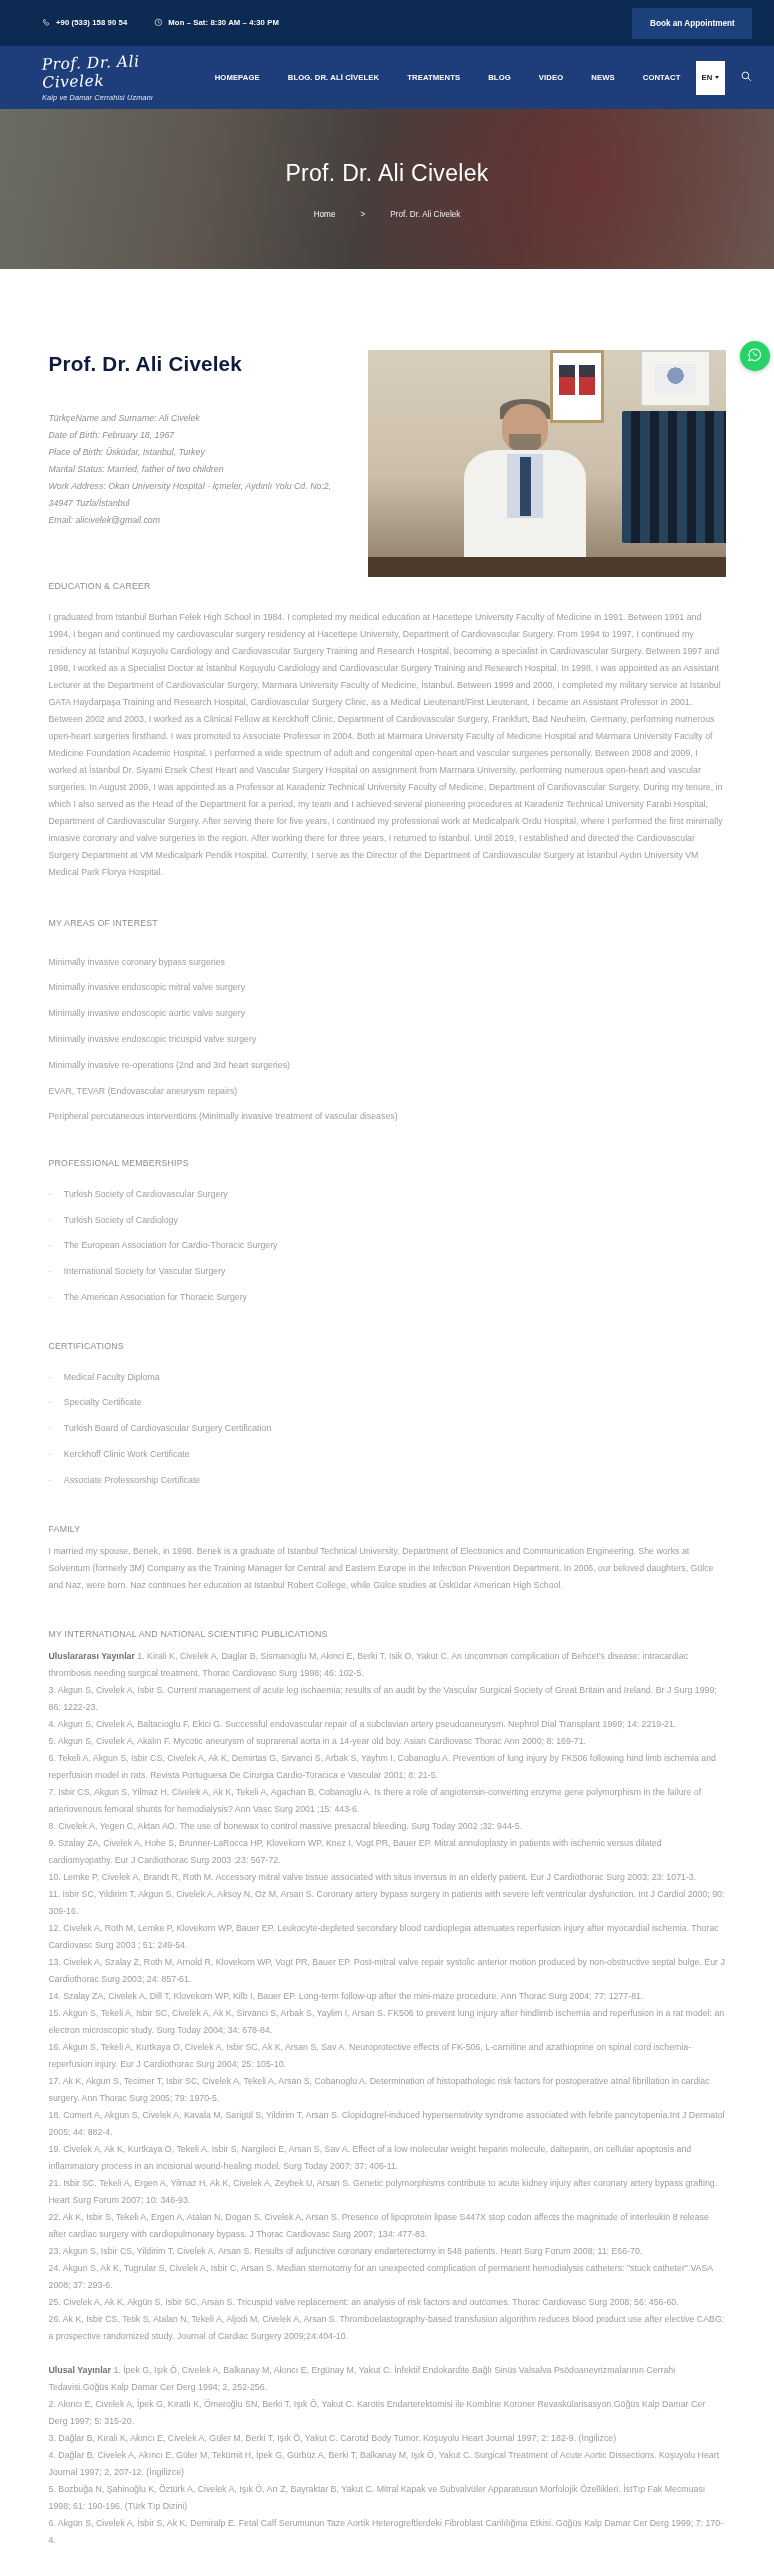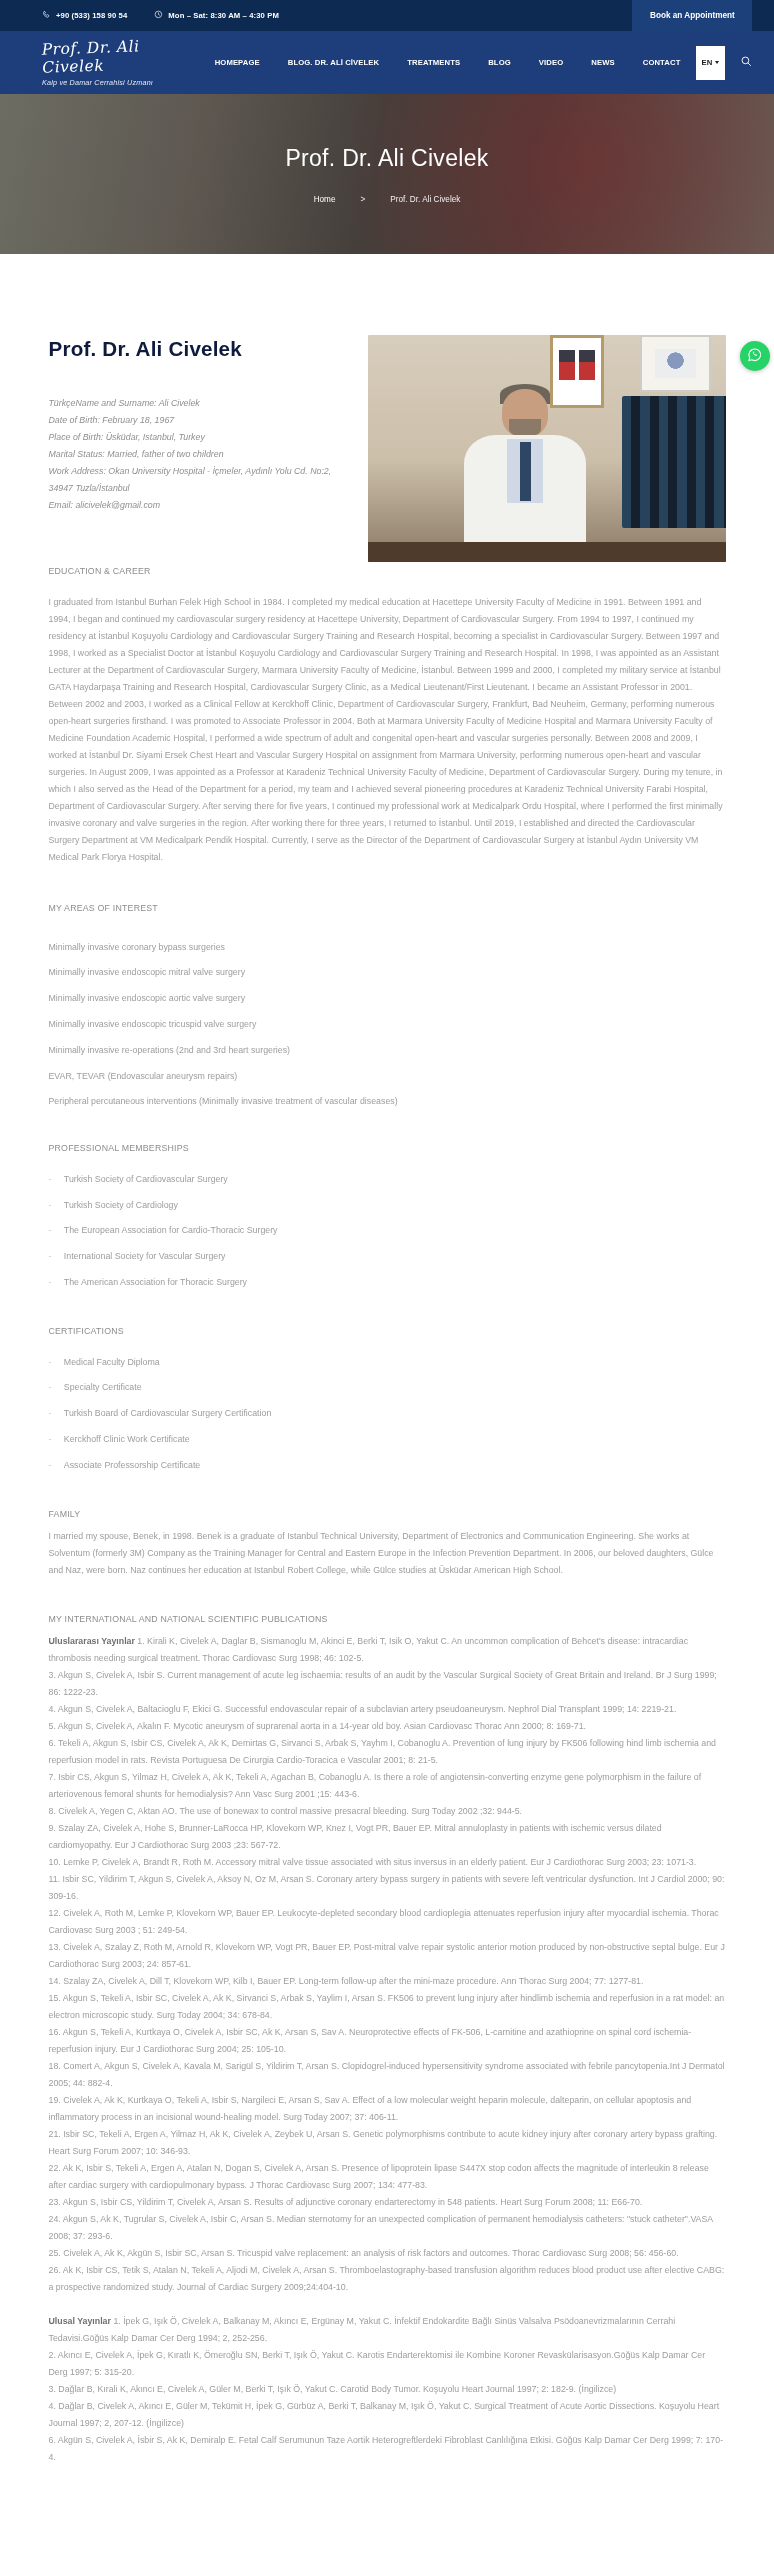--- a/index.html
+++ b/index.html
@@ -1,20 +1,20 @@
 <!DOCTYPE html>
 <html style="font-size:8.2px"><head>
 <meta charset="utf-8">
 <style>
   * { margin:0; padding:0; box-sizing:border-box; }
   html { background:#fff; }
   body { width:774px; font-family:"Liberation Sans", sans-serif; background:#fff; position:relative; }
 
   
-  .topbar { height:31px; background:#0d2a52; display:flex; align-items:center; padding:0 21.6px 0 42px; color:#fff; }
+  .topbar { height:46px; background:#0d2a52; display:flex; align-items:center; padding:0 21.6px 0 42px; color:#fff; }
   .topbar-left { display:flex; align-items:center; gap:27px; flex:1; }
   .tb-item { display:flex; align-items:center; gap:5.2px; font-size:7.7px; font-weight:700; letter-spacing:0.1px; }
   .book-btn { height:31px; min-width:120px; background:#1c4079; color:#fff; display:flex; align-items:center; justify-content:center; font-size:8.2px; font-weight:700; cursor:pointer; padding:0 13.4px; }
 
   
   .mainheader { height:63px; background:#1d3e7a; display:flex; align-items:center; padding:0 21.6px 0 42px; gap:15.5px; }
   .logo { margin-right:auto; color:#fff; }
   .logo-script { font-family:"DejaVu Serif", serif; font-style:italic; font-size:15.5px; letter-spacing:0.5px; transform:rotate(-2deg); display:inline-block; }
   .logo-sub { font-size:7.2px; margin-top:4.1px; font-style:italic; letter-spacing:0.2px; color:#e8edf6; }
   .nav { display:flex; align-items:center; gap:28px; }
@@ -268,32 +268,34 @@
           <p class="pub">7. Isbir CS, Akgun S, Yilmaz H, Civelek A, Ak K, Tekeli A, Agachan B, Cobanoglu A. Is there a role of angiotensin-converting enzyme gene polymorphism in the failure of arteriovenous femoral shunts for hemodialysis? Ann Vasc Surg 2001 ;15: 443-6.</p>
           <p class="pub">8. Civelek A, Yegen C, Aktan AO. The use of bonewax to control massive presacral bleeding. Surg Today 2002 ;32: 944-5.</p>
           <p class="pub">9. Szalay ZA, Civelek A, Hohe S, Brunner-LaRocca HP, Klovekorn WP, Knez I, Vogt PR, Bauer EP. Mitral annuloplasty in patients with ischemic versus dilated cardiomyopathy. Eur J Cardiothorac Surg 2003 ;23: 567-72.</p>
           <p class="pub">10. Lemke P, Civelek A, Brandt R, Roth M. Accessory mitral valve tissue associated with situs inversus in an elderly patient. Eur J Cardiothorac Surg 2003; 23: 1071-3.</p>
           <p class="pub">11. Isbir SC, Yildirim T, Akgun S, Civelek A, Aksoy N, Oz M, Arsan S. Coronary artery bypass surgery in patients with severe left ventricular dysfunction. Int J Cardiol 2000; 90: 309-16.</p>
           <p class="pub">12. Civelek A, Roth M, Lemke P, Klovekorn WP, Bauer EP. Leukocyte-depleted secondary blood cardioplegia attenuates reperfusion injury after myocardial ischemia. Thorac Cardiovasc Surg 2003 ; 51: 249-54.</p>
           <p class="pub">13. Civelek A, Szalay Z, Roth M, Arnold R, Klovekorn WP, Vogt PR, Bauer EP. Post-mitral valve repair systolic anterior motion produced by non-obstructive septal bulge. Eur J Cardiothorac Surg 2003; 24: 857-61.</p>
           <p class="pub">14. Szalay ZA, Civelek A, Dill T, Klovekorn WP, Kilb I, Bauer EP. Long-term follow-up after the mini-maze procedure. Ann Thorac Surg 2004; 77: 1277-81.</p>
           <p class="pub">15. Akgun S, Tekeli A, Isbir SC, Civelek A, Ak K, Sirvanci S, Arbak S, Yaylim I, Arsan S. FK506 to prevent lung injury after hindlimb ischemia and reperfusion in a rat model: an electron microscopic study. Surg Today 2004; 34: 678-84.</p>
           <p class="pub">16. Akgun S, Tekeli A, Kurtkaya O, Civelek A, Isbir SC, Ak K, Arsan S, Sav A. Neuroprotective effects of FK-506, L-carnitine and azathioprine on spinal cord ischemia-reperfusion injury. Eur J Cardiothorac Surg 2004; 25: 105-10.</p>
+          <p class="pub">17. Ak K, Akgun S, Tecimer T, Isbir SC, Civelek A, Tekeli A, Arsan S, Cobanoglu A. Determination of histopathologic risk factors for postoperative atrial fibrillation in cardiac surgery. Ann Thorac Surg 2005; 79: 1970-5.</p>
           <p class="pub">18. Comert A, Akgun S, Civelek A, Kavala M, Sarigül S, Yildirim T, Arsan S. Clopidogrel-induced hypersensitivity syndrome associated with febrile pancytopenia.Int J Dermatol 2005; 44: 882-4.</p>
           <p class="pub">19. Civelek A, Ak K, Kurtkaya O, Tekeli A, Isbir S, Nargileci E, Arsan S, Sav A. Effect of a low molecular weight heparin molecule, dalteparin, on cellular apoptosis and inflammatory process in an incisional wound-healing model. Surg Today 2007; 37: 406-11.</p>
           <p class="pub">21. Isbir SC, Tekeli A, Ergen A, Yilmaz H, Ak K, Civelek A, Zeybek U, Arsan S. Genetic polymorphisms contribute to acute kidney injury after coronary artery bypass grafting. Heart Surg Forum 2007; 10: 346-93.</p>
           <p class="pub">22. Ak K, Isbir S, Tekeli A, Ergen A, Atalan N, Dogan S, Civelek A, Arsan S. Presence of lipoprotein lipase S447X stop codon affects the magnitude of interleukin 8 release after cardiac surgery with cardiopulmonary bypass. J Thorac Cardiovasc Surg 2007; 134: 477-83.</p>
           <p class="pub">23. Akgun S, Isbir CS, Yildirim T, Civelek A, Arsan S. Results of adjunctive coronary endarterectomy in 548 patients. Heart Surg Forum 2008; 11: E66-70.</p>
           <p class="pub">24. Akgun S, Ak K, Tugrular S, Civelek A, Isbir C, Arsan S. Median sternotomy for an unexpected complication of permanent hemodialysis catheters: "stuck catheter".VASA 2008; 37: 293-6.</p>
           <p class="pub">25. Civelek A, Ak K, Akgün S, Isbir SC, Arsan S. Tricuspid valve replacement: an analysis of risk factors and outcomes. Thorac Cardiovasc Surg 2008; 56: 456-60.</p>
           <p class="pub">26. Ak K, Isbir CS, Tetik S, Atalan N, Tekeli A, Aljodi M, Civelek A, Arsan S. Thromboelastography-based transfusion algorithm reduces blood product use after elective CABG: a prospective randomized study. Journal of Cardiac Surgery 2009;24:404-10.</p>
         </div>
       <div class="body-text pubs-block pubs-national">
           <p class="pub"><span class="pub-label">Ulusal Yayınlar  </span>1. İpek G, Işık Ö, Civelek A, Balkanay M, Akıncı E, Ergünay M, Yakut C. İnfektif Endokardite Bağlı Sinüs Valsalva Psödoanevrizmalarının Cerrahi Tedavisi.Göğüs Kalp Damar Cer Derg 1994; 2, 252-256.</p>
           <p class="pub">2. Akıncı E, Civelek A, İpek G, Kıratlı K, Ömeroğlu SN, Berki T, Işık Ö, Yakut C. Karotis Endarterektomisi ile Kombine Koroner Revaskülarisasyon.Göğüs Kalp Damar Cer Derg 1997; 5: 315-20.</p>
           <p class="pub">3. Dağlar B, Kırali K, Akıncı E, Civelek A, Güler M, Berki T, Işık Ö, Yakut C. Carotid Body Tumor. Koşuyolu Heart Journal 1997; 2: 182-9. (İngilizce)</p>
           <p class="pub">4. Dağlar B, Civelek A, Akıncı E, Güler M, Tekümit H, İpek G, Gürbüz A, Berki T, Balkanay M, Işık Ö, Yakut C. Surgical Treatment of Acute Aortic Dissections. Koşuyolu Heart Journal 1997; 2, 207-12. (İngilizce)</p>
+          <p class="pub">5. Bozbuğa N, Şahinoğlu K, Öztürk A, Civelek A, Işık Ö, Arı Z, Bayraktar B, Yakut C. Mitral Kapak ve Subvalvüler Apparatusun Morfolojik Özellikleri. İstTıp Fak Mecmuası 1998; 61: 190-196. (Türk Tıp Dizini)</p>
           <p class="pub">6. Akgün S, Civelek A, İsbir S, Ak K, Demiralp E. Fetal Calf Serumunun Taze Aortik Heterogreftlerdeki Fibroblast Canlılığına Etkisi. Göğüs Kalp Damar Cer Derg 1999; 7: 170-4.</p>
         </div>
     </section>
   </div>
 </main>
 
 
 </body></html>

